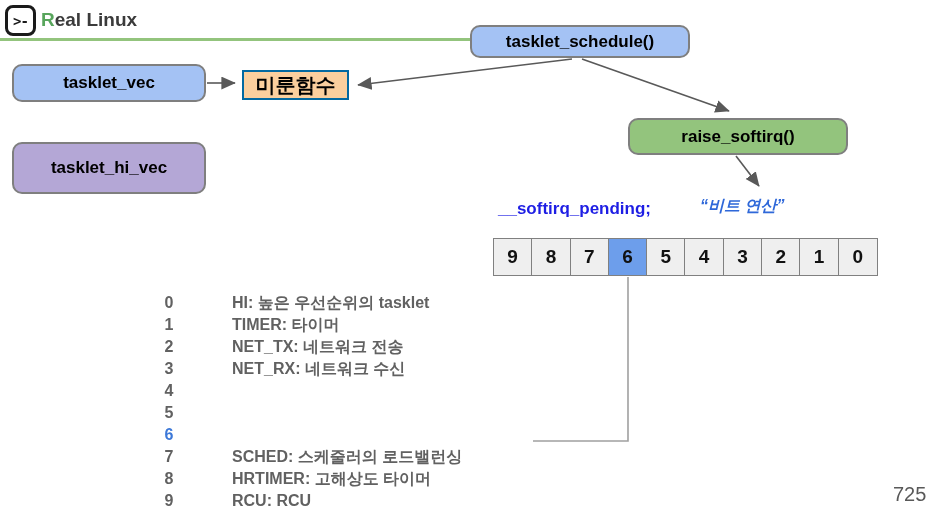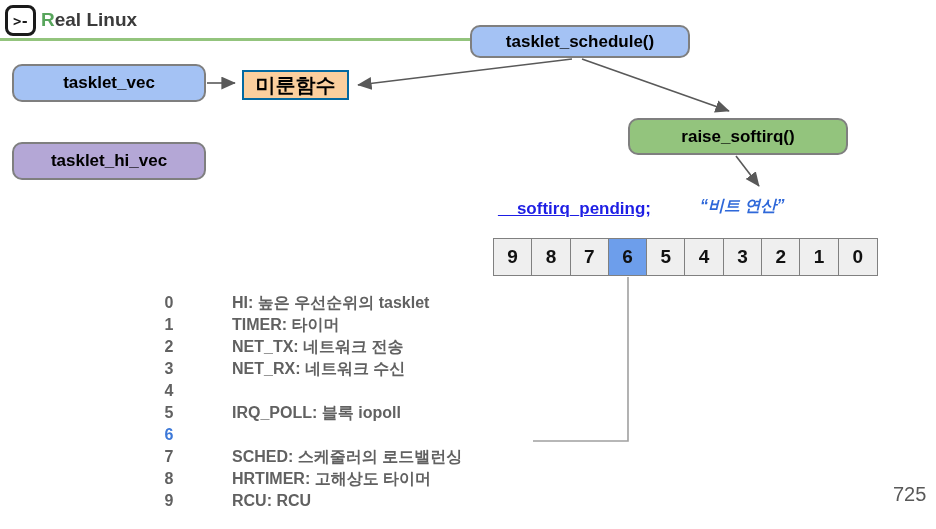--- a/index.html
+++ b/index.html
@@ -27,32 +27,32 @@
   .brand .r{color:var(--c-title-green)}
   .green-rule{position:absolute;left:0;top:38px;width:470px;height:3px;background:var(--c-line-green)}
   
   .node{
     position:absolute;display:flex;align-items:center;justify-content:center;
     font-weight:bold;color:#000;z-index:3;
   }
   .rounded{border:2px solid #7F7F7F;border-radius:10px;font-size:17px}
   .n-sched{left:470px;top:25px;width:220px;height:33px;background:var(--c-blue-box)}
   .n-vec{left:12px;top:64px;width:194px;height:38px;background:var(--c-blue-box)}
-  .n-hivec{left:12px;top:142px;width:194px;height:38px;background:var(--c-purple-box)}
+  .n-hivec{left:12px;top:142px;width:194px;height:52px;background:var(--c-purple-box)}
   .n-raise{left:628px;top:118px;width:220px;height:37px;background:var(--c-green-box)}
   .n-defer{
     left:242px;top:70px;width:107px;height:30px;background:var(--c-orange-box);
     border:2px solid #0369a1;font-size:20px;
   }
   
   .wires{position:absolute;left:0;top:0;width:936px;height:529px;z-index:1}
   
   .pending-label{
     position:absolute;left:498px;top:199px;font-size:17px;font-weight:bold;
-    color:var(--c-bright-blue);z-index:3;text-decoration:underline;
+    color:var(--c-bright-blue);z-index:3;
   }
   .bit-op-note{
     position:absolute;left:700px;top:196px;font-size:16px;font-weight:bold;
     font-style:italic;color:var(--c-royal-blue);z-index:3;
   }
   
   .bit-array{
     position:absolute;left:493px;top:238px;display:flex;z-index:2;
     border:1px solid #808080;
   }
@@ -135,21 +135,20 @@
   </div>
   <div class="sl-row">
     <span class="sl-num">3</span>
     <span class="sl-label">NET_RX: 네트워크 수신</span>
   </div>
   <div class="sl-row">
     <span class="sl-num">4</span>
   </div>
   <div class="sl-row">
     <span class="sl-num">5</span>
-    <span class="sl-label">IRQ_POLL: 블록 iopoll</span>
   </div>
   <div class="sl-row blue">
     <span class="sl-num">6</span>
   </div>
   <div class="sl-row">
     <span class="sl-num">7</span>
     <span class="sl-label">SCHED: 스케줄러의 로드밸런싱</span>
   </div>
   <div class="sl-row">
     <span class="sl-num">8</span>

